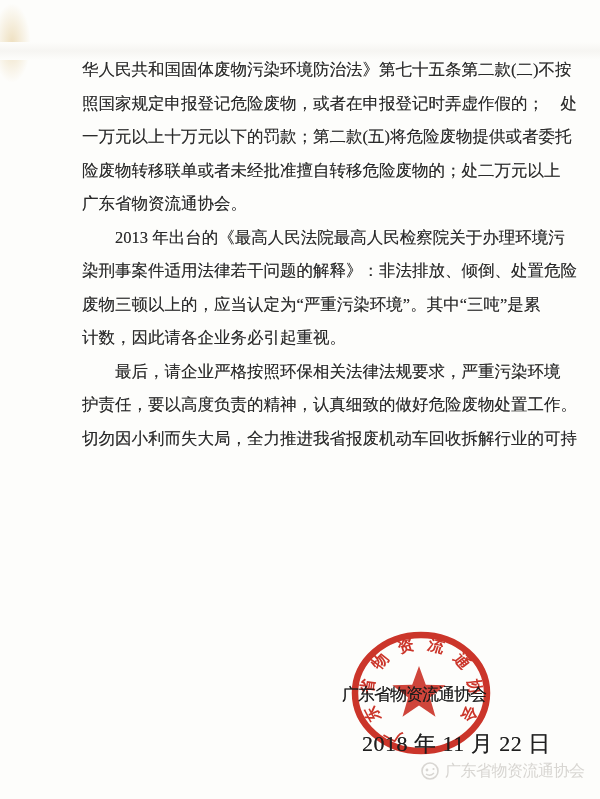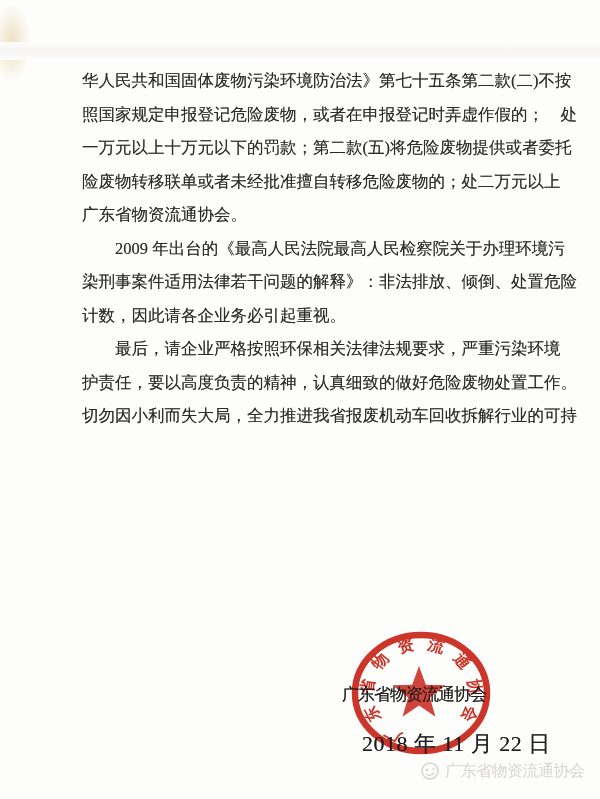--- a/index.html
+++ b/index.html
@@ -14,21 +14,21 @@
     position:absolute;left:0;top:42px;width:600px;height:18px;
     background:linear-gradient(#fdfdfb,#f6f5f2,#fdfdfb);
     pointer-events:none;
   }
   .scan-smudge{
     position:absolute;left:-14px;top:-12px;width:52px;height:110px;
     background:radial-gradient(closest-side,rgba(214,176,96,.38),rgba(214,176,96,0) 72%);
     pointer-events:none;
   }
   .bodytext{
-    position:absolute;left:82px;top:64px;width:440px;
+    position:absolute;left:82px;top:53px;width:440px;
     color:#2b2b2b;
     font-size:16.5px;
     text-shadow:0 0 .5px rgba(43,43,43,.55);
   }
   .tline{
     height:33.5px;line-height:33.5px;
     text-align:justify;text-align-last:justify;
     white-space:nowrap;
   }
   .tline.end{text-align-last:left;}
@@ -71,22 +71,23 @@
 
   <div class="scan-smudge"></div>
   <div class="scan-band"></div>
 
   <div class="bodytext">
     <div class="tline">华人民共和国固体废物污染环境防治法》第七十五条第二款(二)不按</div>
     <div class="tline">照国家规定申报登记危险废物，或者在申报登记时弄虚作假的；　处</div>
     <div class="tline">一万元以上十万元以下的罚款；第二款(五)将危险废物提供或者委托</div>
     <div class="tline">险废物转移联单或者未经批准擅自转移危险废物的；处二万元以上</div>
     <div class="tline end">广东省物资流通协会。</div>
-    <div class="tline indent">2009 年出台的《最高人民法院最高人民检察院关于办理环境污</div>
+    <div class="tline indent">2013 年出台的《最高人民法院最高人民检察院关于办理环境污</div>
     <div class="tline">染刑事案件适用法律若干问题的解释》：非法排放、倾倒、处置危险</div>
+    <div class="tline">废物三顿以上的，应当认定为“严重污染环境”。其中“三吨”是累</div>
     <div class="tline end">计数，因此请各企业务必引起重视。</div>
     <div class="tline indent">最后，请企业严格按照环保相关法律法规要求，严重污染环境</div>
     <div class="tline">护责任，要以高度负责的精神，认真细致的做好危险废物处置工作。</div>
     <div class="tline">切勿因小利而失大局，全力推进我省报废机动车回收拆解行业的可持</div>
   </div>
 
   <svg class="seal-svg" viewBox="0 0 160 142">
     <ellipse cx="80" cy="71" rx="66" ry="58" fill="none" stroke="#c8261b" stroke-width="6.5"></ellipse>
     <polygon fill="#c8261b" fill-opacity="0.92" points="78,44 84.8,62.7 104.6,63.3 88.9,75.6 94.5,94.7 78,83.5 61.5,94.7 67.1,75.6 51.4,63.3 71.2,62.7"></polygon>
     <g transform="translate(80,71) scale(1.1,1)" fill="#c8261b">

